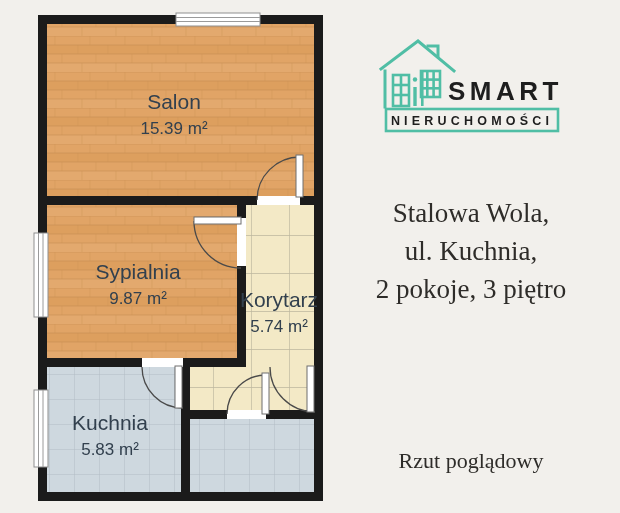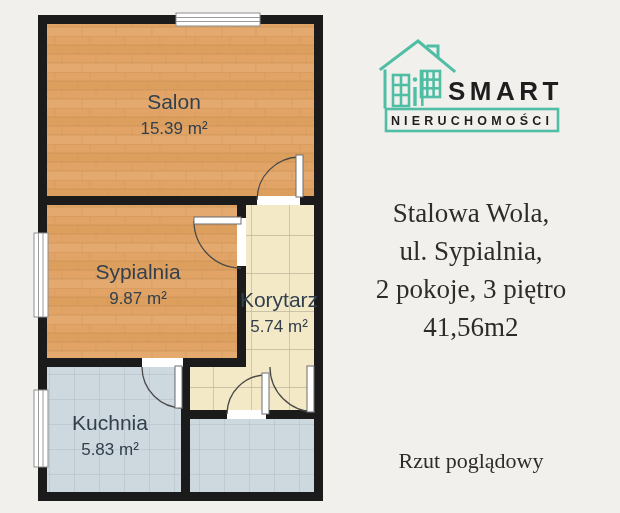--- a/index.html
+++ b/index.html
@@ -175,18 +175,17 @@
     <line x1="50.3" y1="37" x2="50.3" y2="72"></line>
   </g>
   <text x="76" y="66" font-family="Liberation Sans, sans-serif" font-size="26" font-weight="bold" letter-spacing="4.5" fill="#1e1e1e">SMART</text>
   <rect x="14" y="75" width="172" height="22" fill="none" stroke="#50bea5" stroke-width="2.6"></rect>
   <text x="100" y="91" text-anchor="middle" font-family="Liberation Sans, sans-serif" font-size="12.5" font-weight="bold" letter-spacing="4.2" fill="#1e1e1e">NIERUCHOMOŚCI</text>
 </svg>
 </div>
 
 <div class="listing">
   <div class="line">Stalowa Wola,</div>
-  <div class="line">ul. Sypialnia,</div>
+  <div class="line">ul. Kuchnia,</div>
   <div class="line">2 pokoje, 3 piętro</div>
-  <div class="line">41,56m2</div>
 </div>
 
 <div class="caption">Rzut poglądowy</div>
 
 </body></html>

